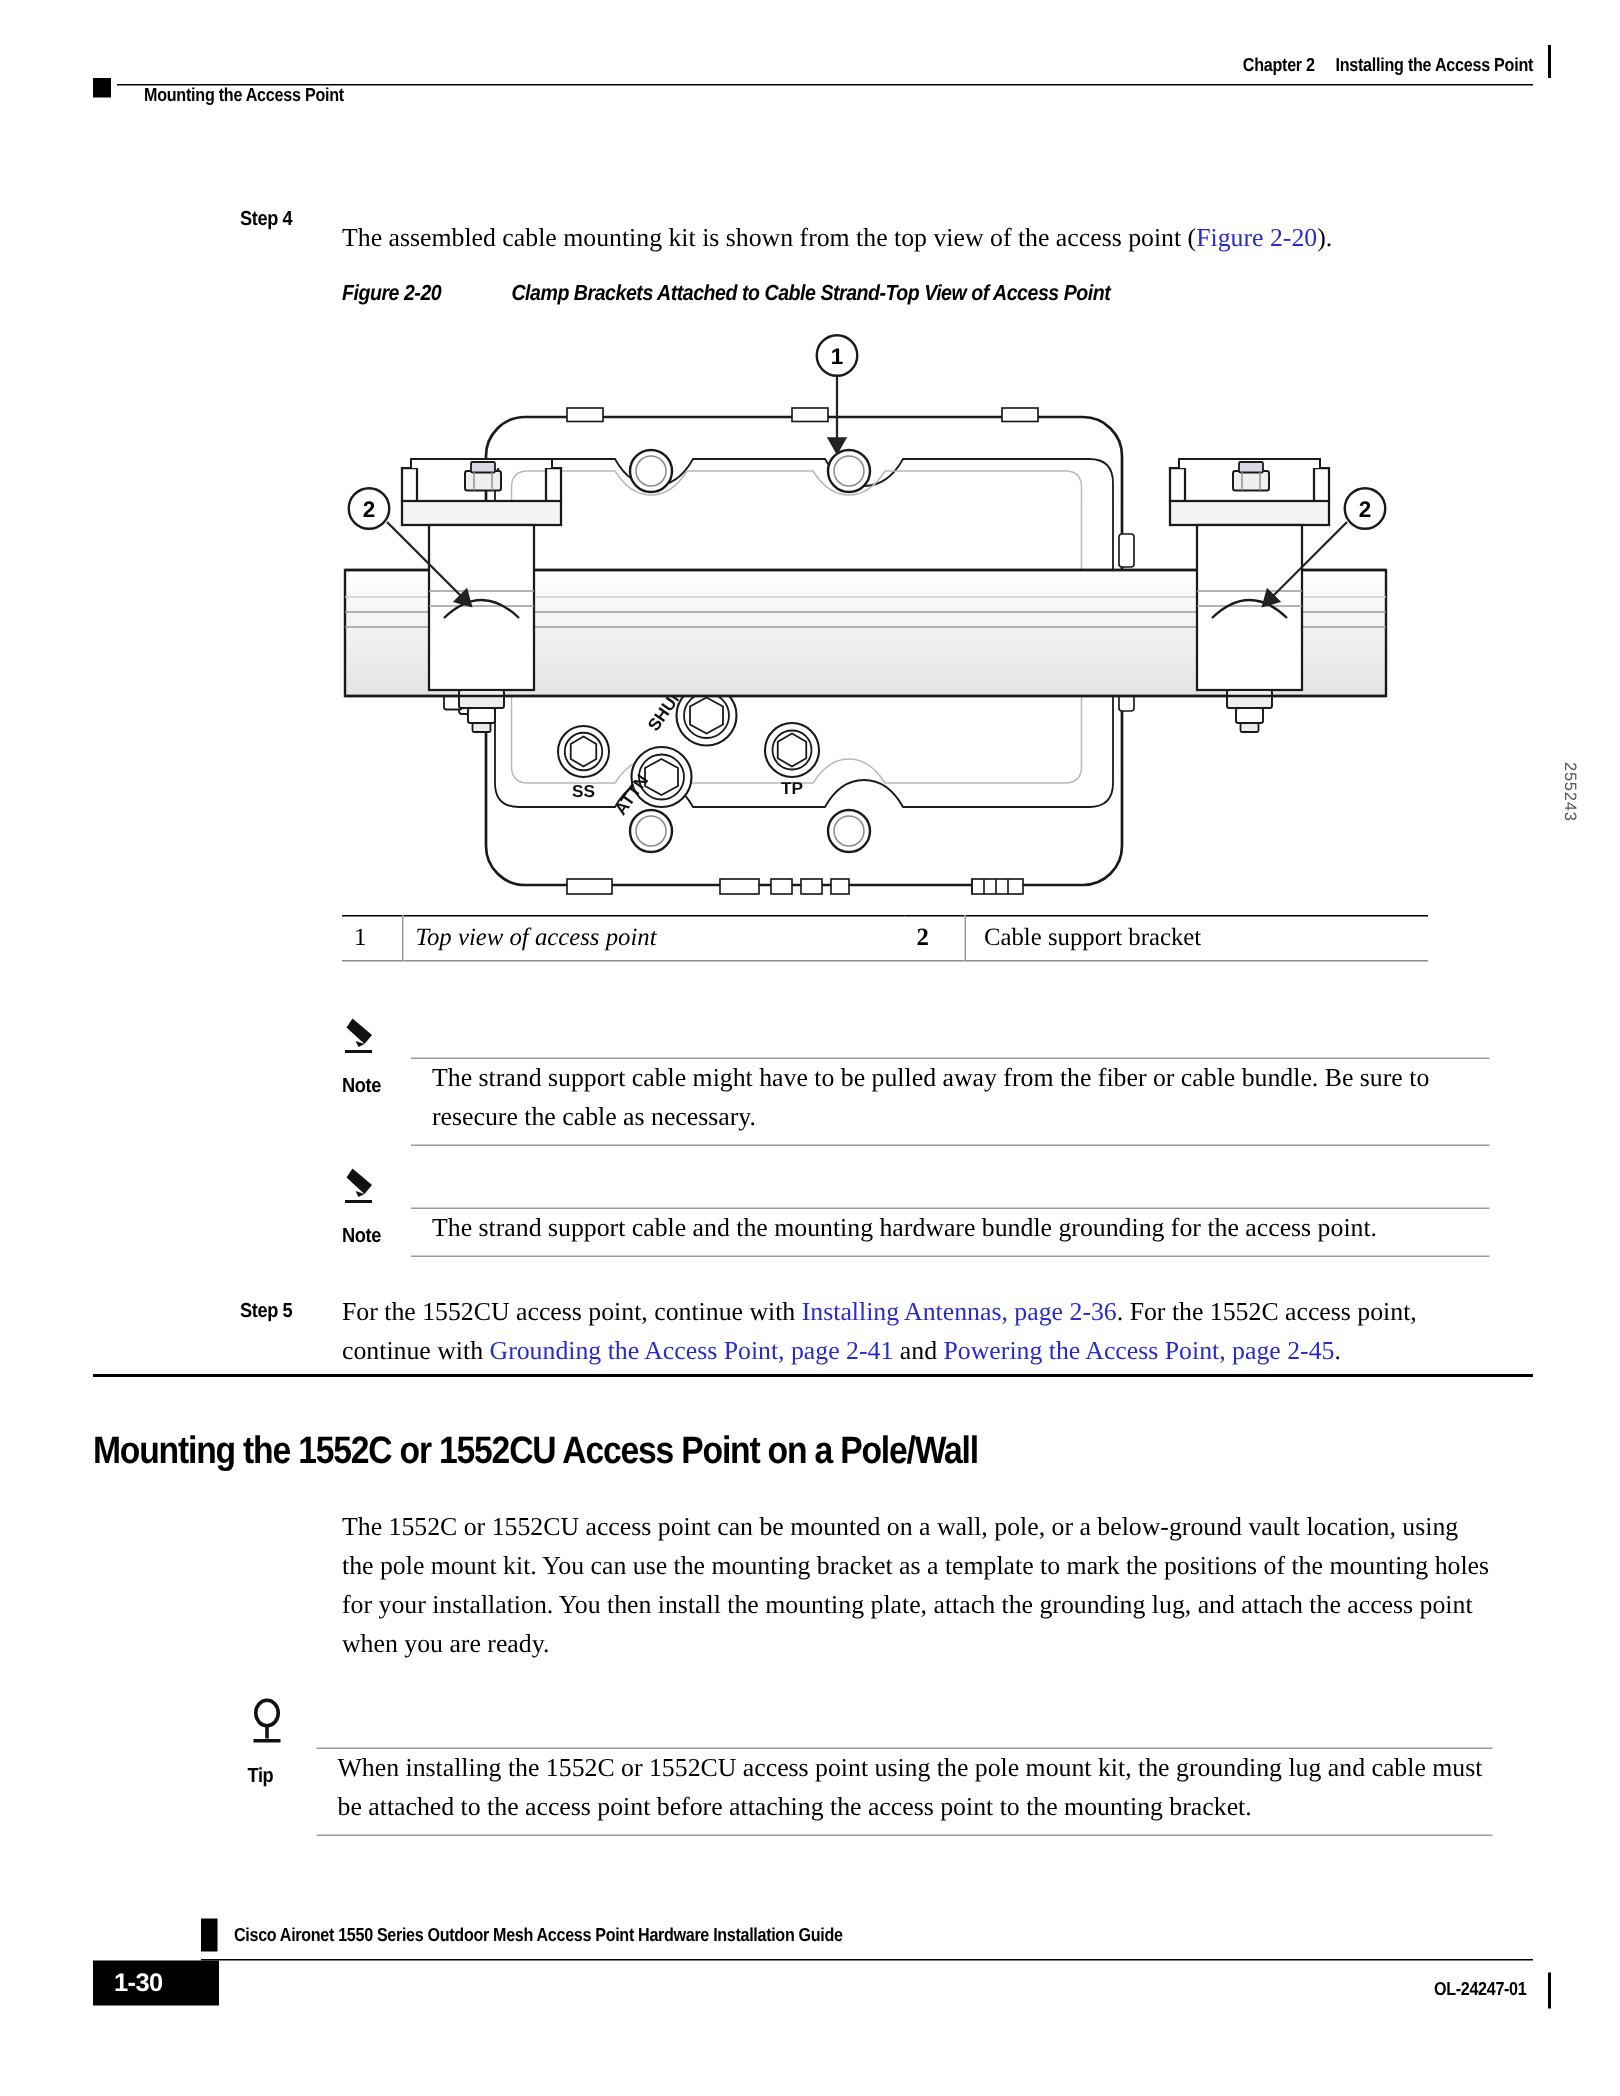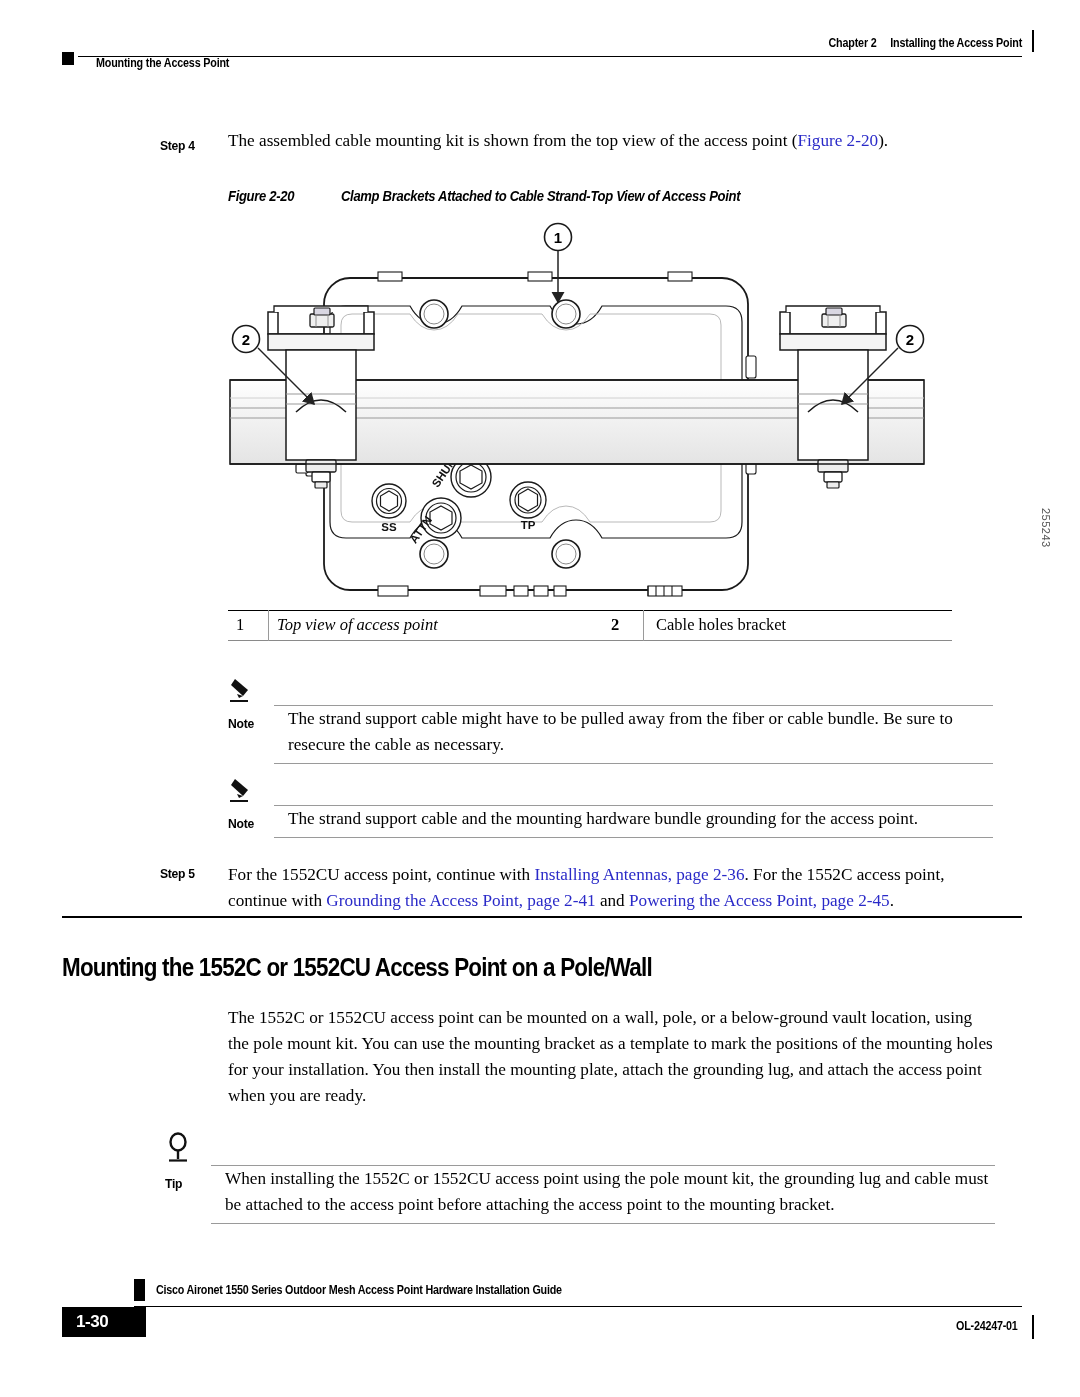--- a/index.html
+++ b/index.html
@@ -291,21 +291,21 @@
 
   <div class="hdr-right">
     <span class="chap">Chapter 2</span><span>Installing the Access Point</span>
   </div>
   <div class="hdr-tick"></div>
   <div class="hdr-rule"></div>
   <div class="hdr-square"></div>
   <div class="hdr-left">Mounting the Access Point</div>
 
   <div class="step-label" style="left:160px; top:138px;">Step 4</div>
-  <div class="body-text" style="left:228px; top:128px; width:760px;"><span>The assembled cable mounting kit is shown from the top view of the access point (</span><span class="link">Figure 2-20</span><span>).</span></div>
+  <div class="body-text" style="left:228px; top:146px; width:760px;"><span>The assembled cable mounting kit is shown from the top view of the access point (</span><span class="link">Figure 2-20</span><span>).</span></div>
 
   <div class="fig-cap" style="left:228px; top:188px;"><span>Figure 2-20</span><span style="display:inline-block;width:52px"></span><span>Clamp Brackets Attached to Cable Strand-Top View of Access Point</span></div>
 
   <div class="figure-wrap">
     <svg width="700" height="385" viewBox="0 0 700 385" xmlns="http://www.w3.org/2000/svg">
       <defs>
         <marker id="ar" markerWidth="9" markerHeight="9" refX="7" refY="4.5" orient="auto">
           <path d="M0,0 L8,4.5 L0,9 z" fill="#222"></path>
         </marker>
         <linearGradient id="metal" x1="0" y1="0" x2="0" y2="1">
@@ -460,21 +460,21 @@
     </svg>
   </div>
   <div class="drawing-id">255243</div>
 
   <table class="legend">
     <tbody>
         <tr>
       <td class="num">1</td>
       <td class="desc">Top view of access point</td>
       <td class="num b">2</td>
-      <td class="desc2">Cable holes bracket</td>
+      <td class="desc2">Cable support bracket</td>
     </tr>
   </tbody>
     </table>
 
   <div class="callout" style="left:228px; top:700px; width:765px;">
     <div class="icon">
       <svg width="30" height="30" viewBox="0 0 30 30" xmlns="http://www.w3.org/2000/svg">
         <polygon points="7,3 20,14 15,20 3,9" fill="#111"></polygon>
         <polygon points="15,20 11,22 9,18" fill="#111"></polygon>
         <line x1="2" y1="25" x2="20" y2="25" stroke="#111" stroke-width="2"></line>

